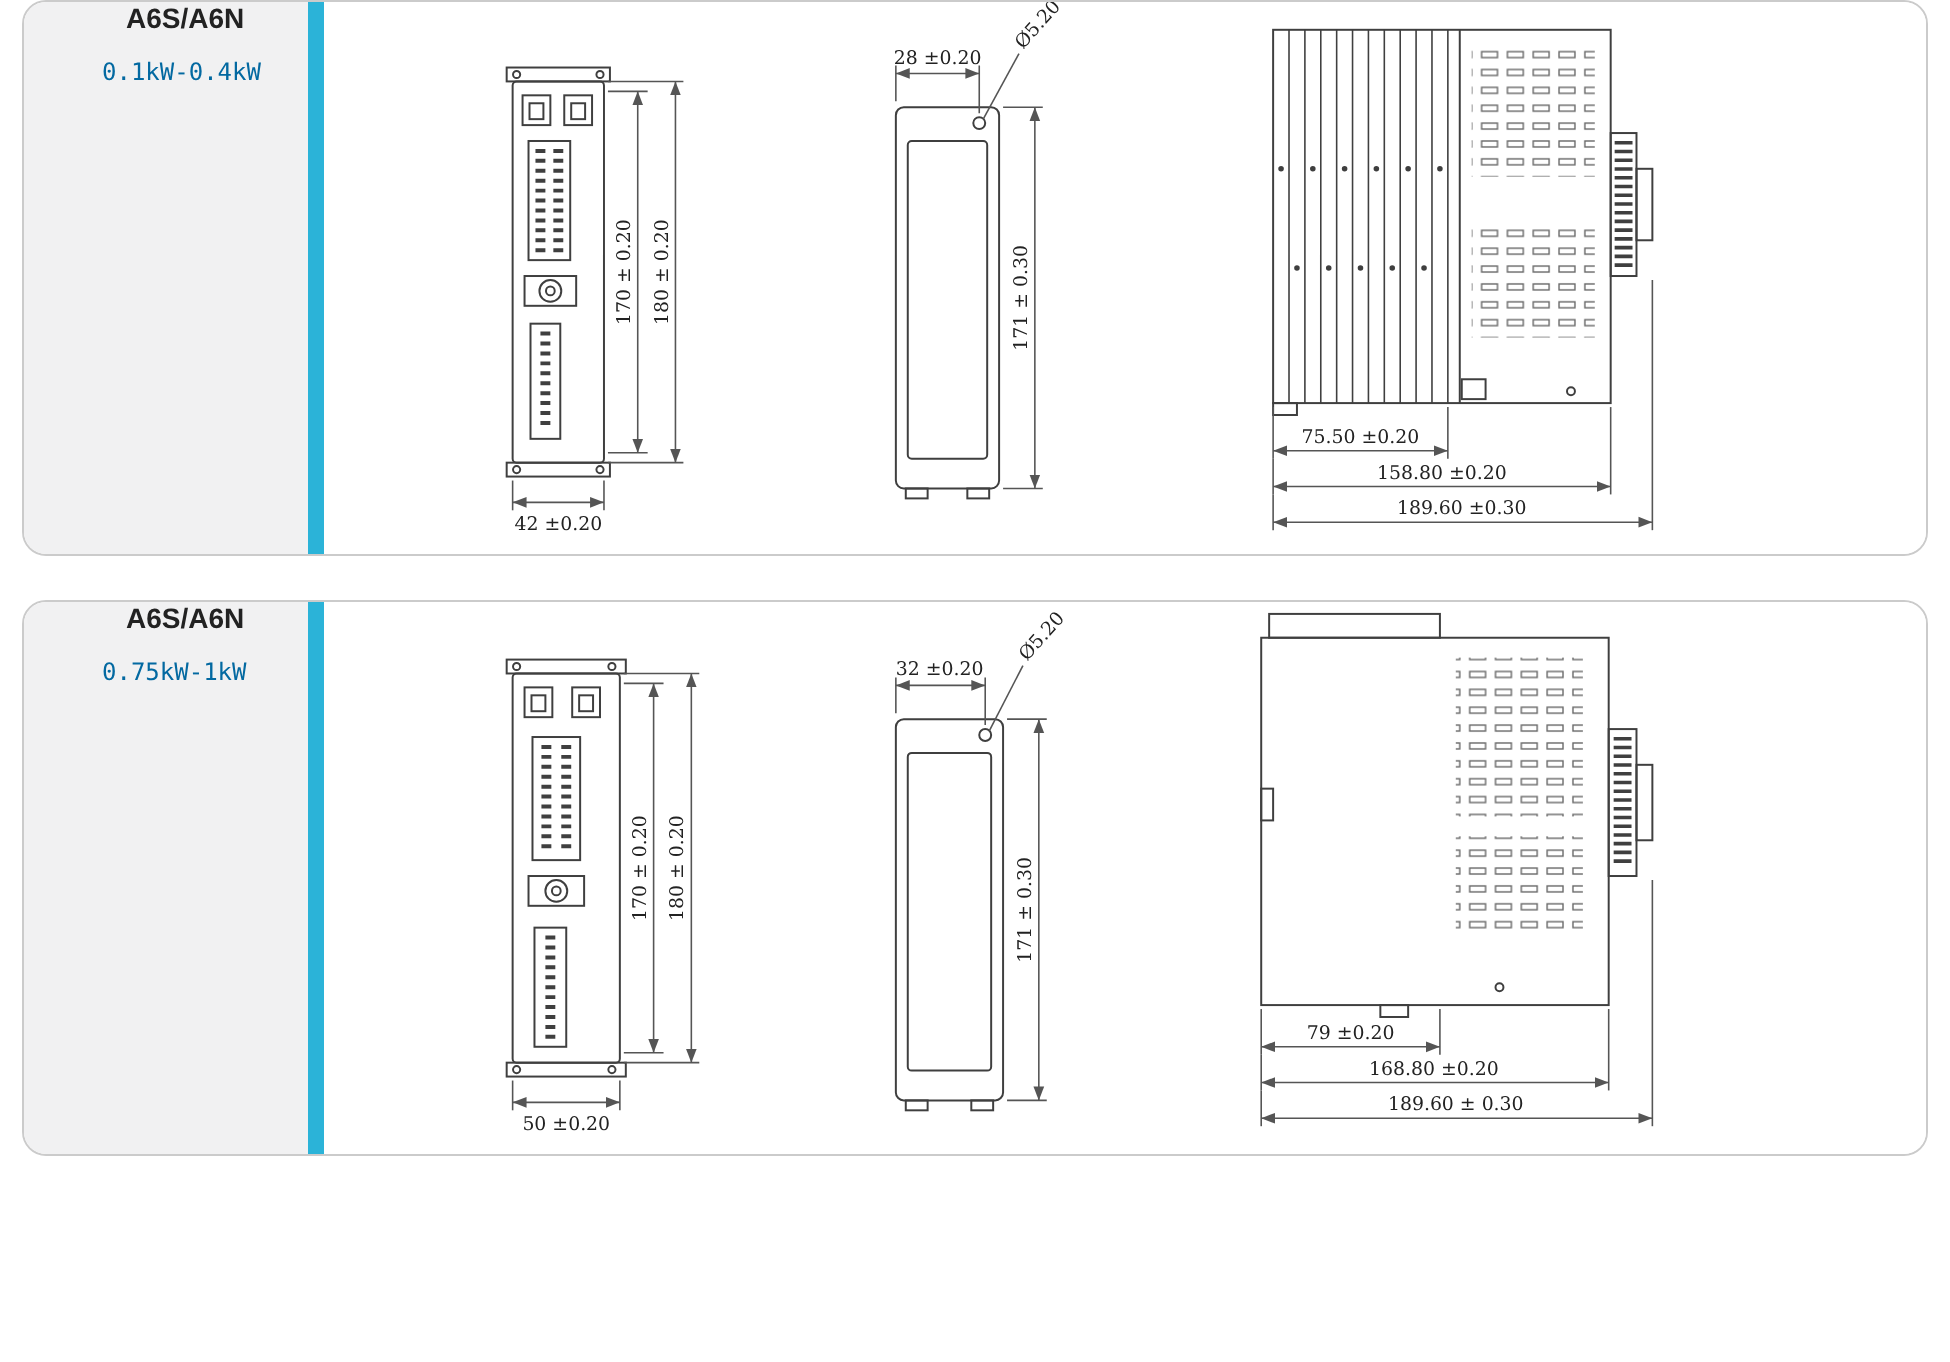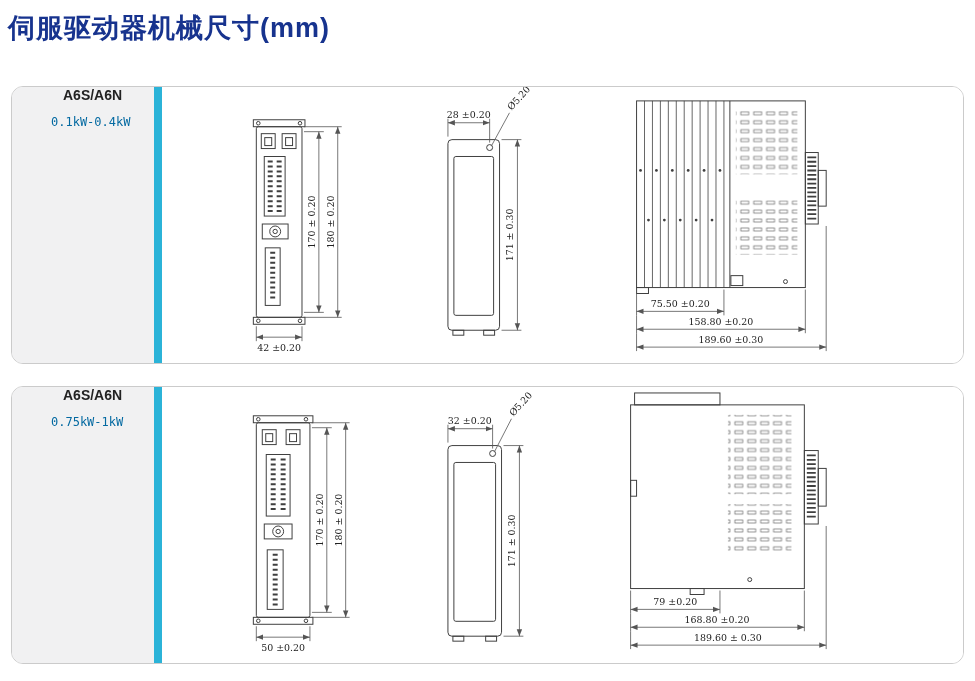--- a/index.html
+++ b/index.html
@@ -54,21 +54,20 @@
     font-family: "DejaVu Serif", "Liberation Serif", serif;
     font-size: 9.5px;
     fill: #222;
   }
 </style>
 </head>
 <body>
 
 <div class="page">
 
-  <h1 class="title">伺服驱动器机械尺寸(mm)</h1>
 
   <div class="panel">
     <div class="label-col">
       <div class="model">A6S/A6N</div>
       <div class="power">0.1kW-0.4kW</div>
     </div>
     <div class="stripe"></div>
     <div class="drawing">
       <svg width="100%" height="100%" viewBox="0 0 805 278" preserveAspectRatio="xMinYMin meet">
         <defs>

